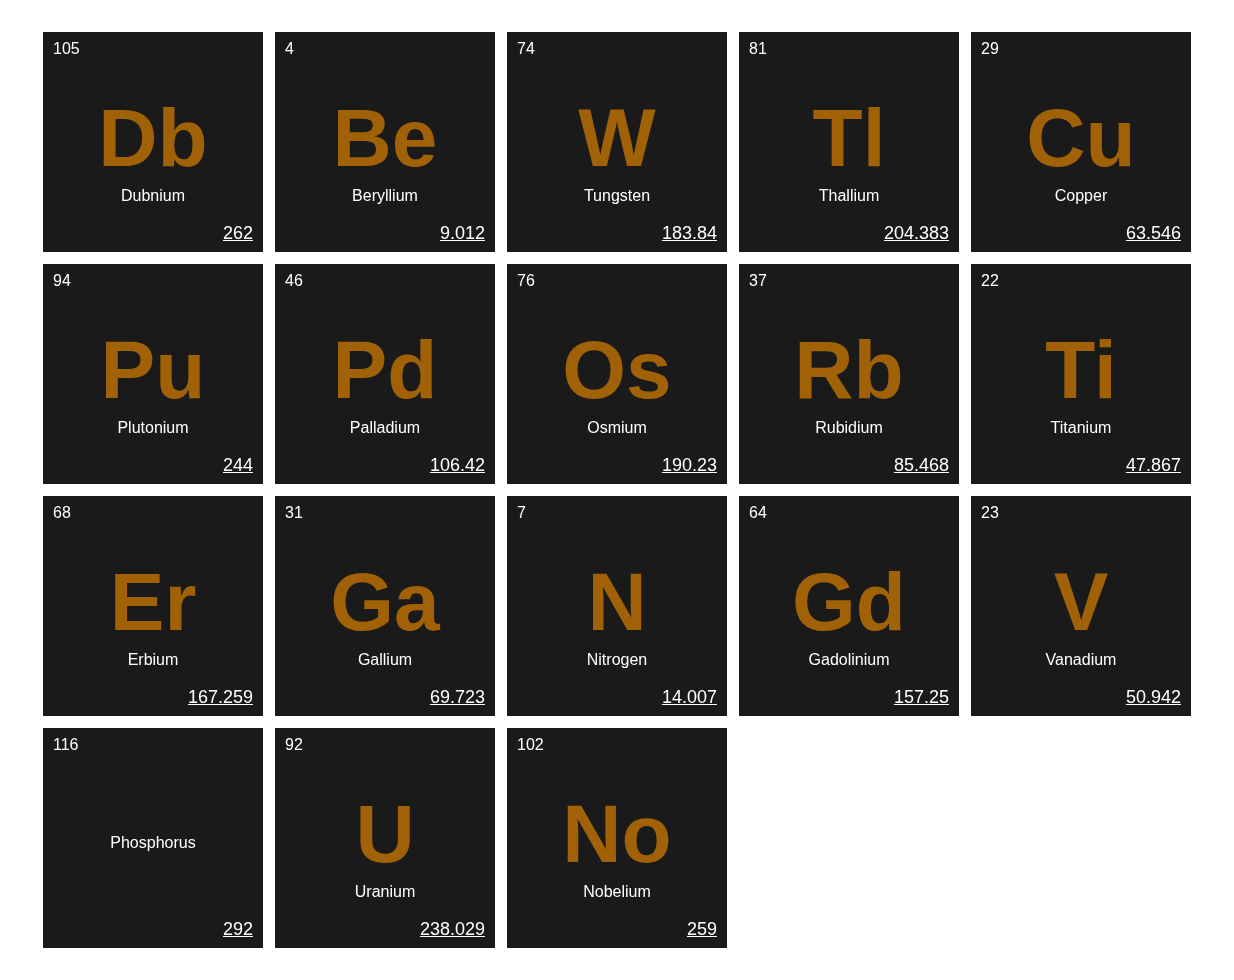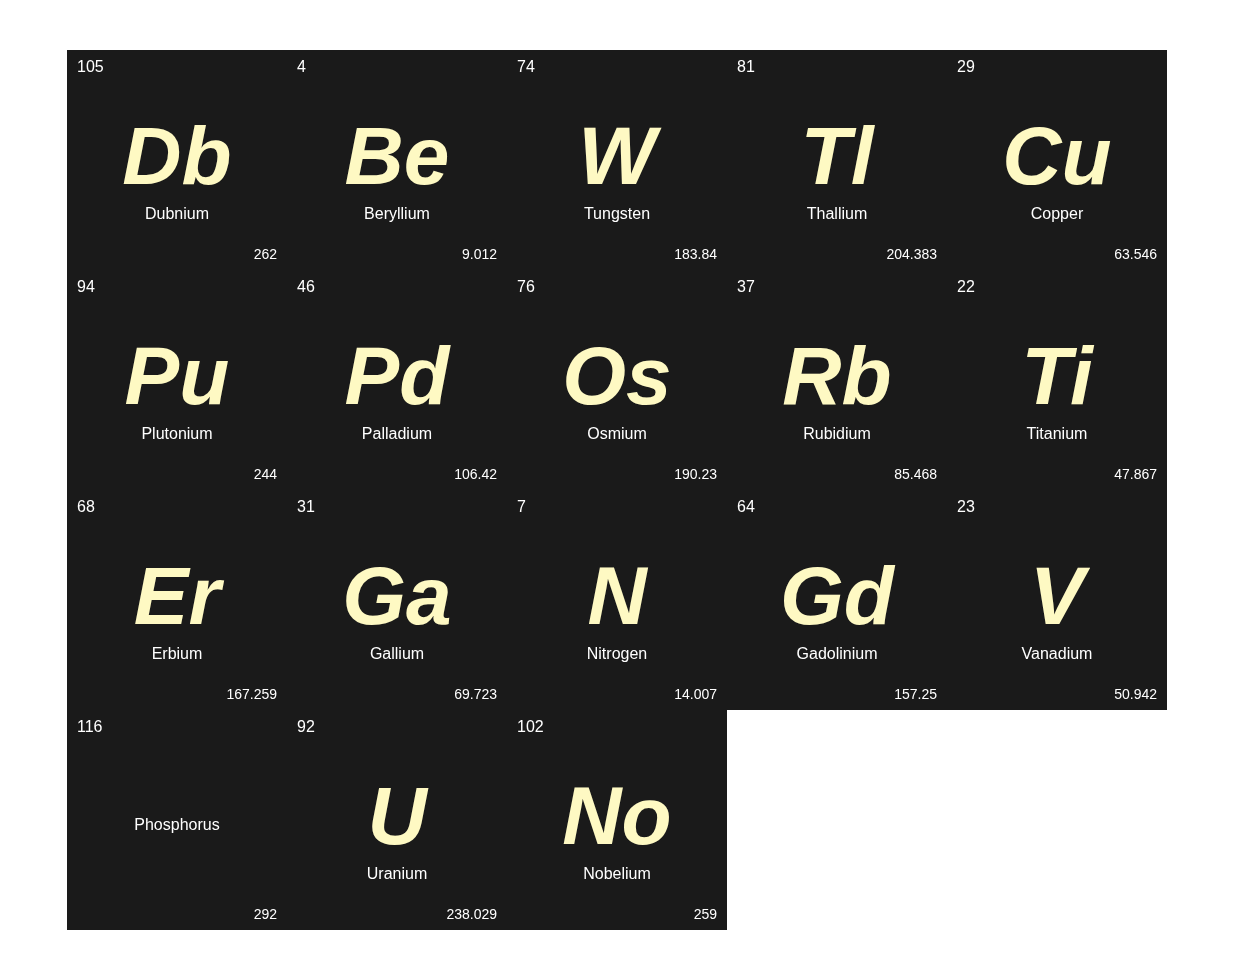--- a/index.html
+++ b/index.html
@@ -9,20 +9,21 @@
       justify-content: center;
       align-items: center;
       width: 1234px;
       height: 980px;
       font-family: Arial, Helvetica, sans-serif;
     }
     .grid {
       display: grid;
       grid-template-columns: repeat(5, 220px);
       grid-template-rows: repeat(4, 220px);
+      gap: 12px;
       padding: 20px;
     }
     .element-card {
       background: #1a1a1a;
       color: #ffffff;
       position: relative;
       display: flex;
       flex-direction: column;
       align-items: center;
       justify-content: center;
@@ -34,36 +35,36 @@
       left: 10px;
       font-size: 16px;
       font-weight: 400;
       color: #ffffff;
     }
     .symbol {
       font-size: 82px;
       font-weight: 700;
       line-height: 1;
       margin-top: 16px;
-      color: #fef9c3;
-      font-style: italic;
+      color: #a16207;
     }
     .name {
       font-size: 16px;
       font-weight: 400;
       margin-top: 8px;
       color: #ffffff;
     }
     .mass {
       position: absolute;
       bottom: 8px;
       right: 10px;
-      font-size: 14px;
+      font-size: 18px;
       font-weight: 400;
       color: #ffffff;
+      text-decoration: underline;
     }
   </style>
 </head>
 <body>
 
 <div class="grid">
 <div class="element-card">
       <span class="atomic-number">105</span>
       <span class="symbol">Db</span>
       <span class="name">Dubnium</span>

